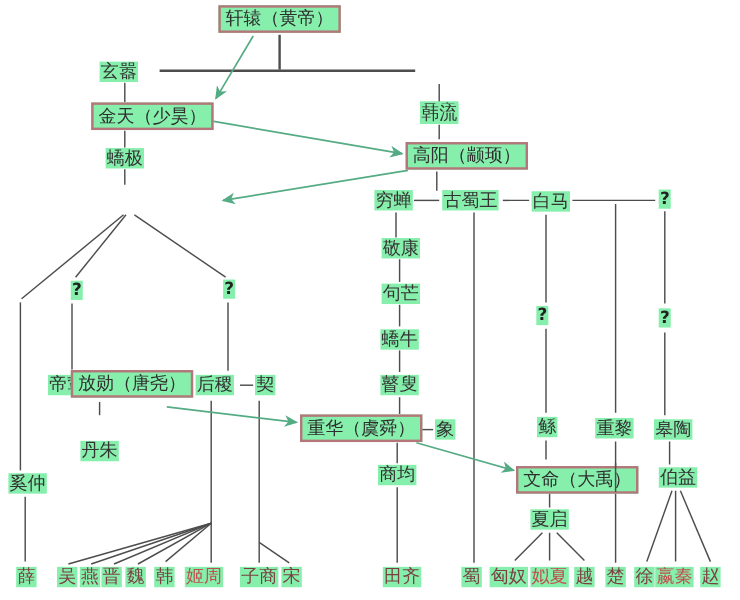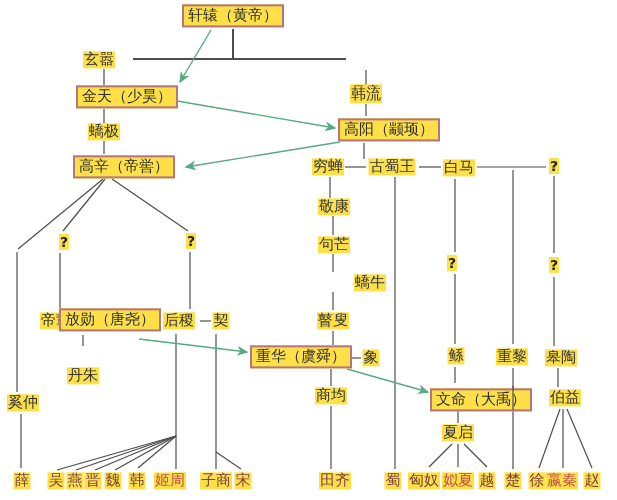--- a/index.html
+++ b/index.html
@@ -13,21 +13,21 @@
   #wires, #wires-top{position:absolute;left:0;top:0;width:617px;height:500px;}
   #wires-top{pointer-events:none;}
   #nodes{position:absolute;left:0;top:0;width:617px;height:500px;}
   .node{
     position:absolute;
     transform:translate(-50%,-50%);
     white-space:nowrap;
     font-size:15px;
     line-height:1.15;
     color:#333;
-    background:#fde047;
+    background:#86efac;
     padding:0 1px;
   }
   .boxed{
     border:2px solid #b4767a;
     padding:1px 4px;
     color:#2e2e2e;
   }
   .query{
     font-weight:bold;
     font-size:14px;
@@ -125,28 +125,27 @@
   </svg>
 
   <div id="nodes">
       <div class="node boxed" style="left: 233px; top: 16px;">轩辕（黄帝）</div>
       <div class="node plain" style="left: 99px; top: 60px;">玄嚣</div>
       <div class="node plain" style="left: 366px; top: 60px; margin-top: 33px;">昌意</div>
       <div class="node boxed" style="left: 127px; top: 97px;">金天（少昊）</div>
       <div class="node plain" style="left: 366px; top: 95px;">韩流</div>
       <div class="node plain" style="left: 104px; top: 132px;">蟜极</div>
       <div class="node boxed" style="left: 389px; top: 130px;">高阳（颛顼）</div>
-      <div class="node boxed" style="left: 124px; top: 167px;">高辛（帝喾）</div>
       <div class="node plain" style="left: 328px; top: 167px;">穷蝉</div>
       <div class="node plain" style="left: 392px; top: 167px;">古蜀王</div>
       <div class="node plain" style="left: 459px; top: 168px;">白马</div>
       <div class="node query" style="left: 554px; top: 166px;">?</div>
       <div class="node plain" style="left: 334px; top: 207px;">敬康</div>
       <div class="node plain" style="left: 334px; top: 245px;">句芒</div>
-      <div class="node plain" style="left: 333px; top: 283px; margin-left: 37px;">蟜牛</div>
+      <div class="node plain" style="left: 333px; top: 283px;">蟜牛</div>
       <div class="node plain" style="left: 333px; top: 321px;">瞽叟</div>
       <div class="node query" style="left: 64px; top: 242px;">?</div>
       <div class="node query" style="left: 191px; top: 241px;">?</div>
       <div class="node query" style="left: 452px; top: 263px;">?</div>
       <div class="node query" style="left: 554px; top: 265px;">?</div>
       <div class="node plain" style="left: 41px; top: 321px; margin-left: 15px;">帝挚</div>
       <div class="node boxed" style="left: 110px; top: 320px;">放勋（唐尧）</div>
       <div class="node plain" style="left: 179px; top: 321px;">后稷</div>
       <div class="node plain" style="left: 221px; top: 321px;">契</div>
       <div class="node plain" style="left: 83px; top: 356px; margin-top: 20px;">丹朱</div>

